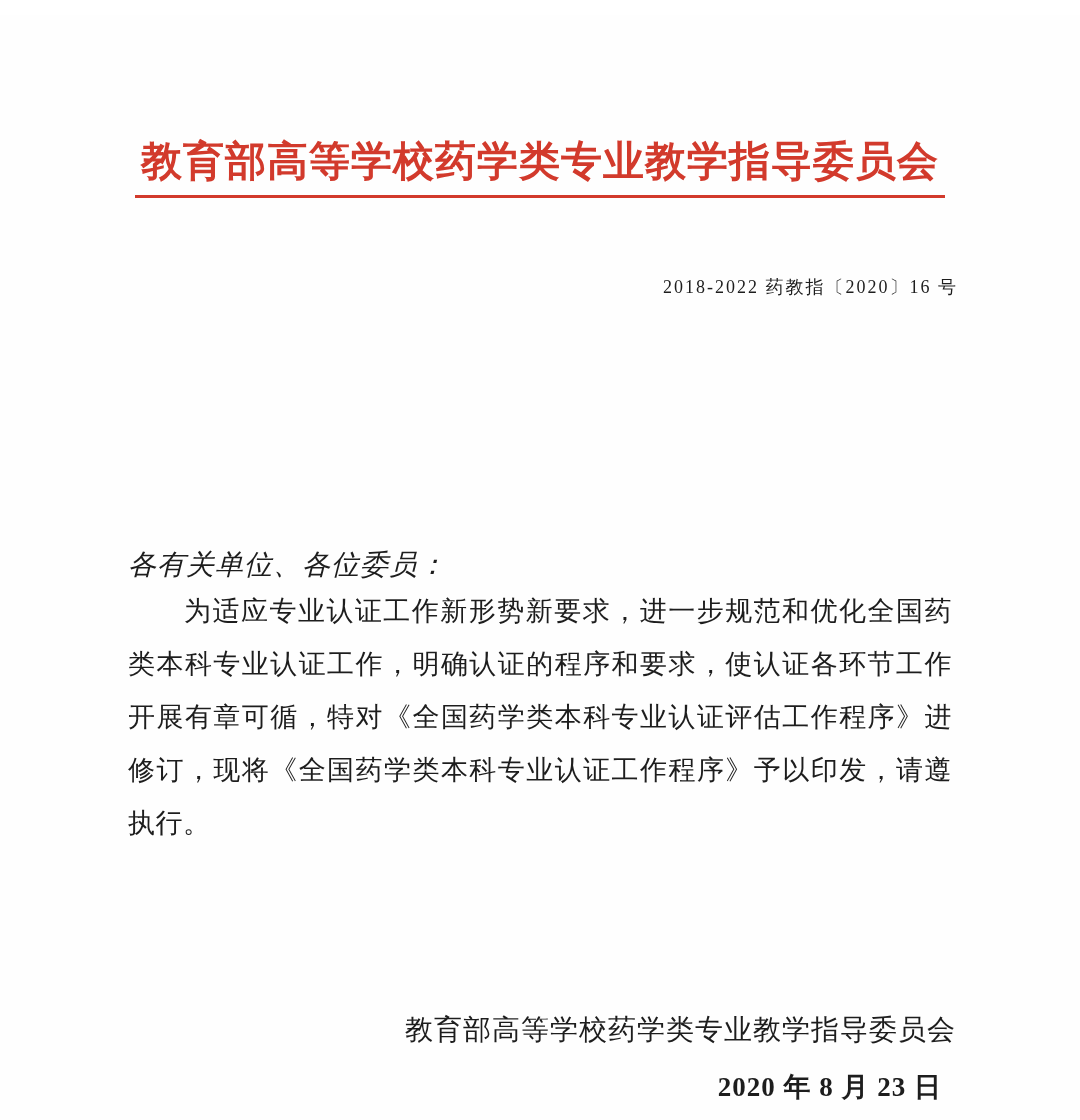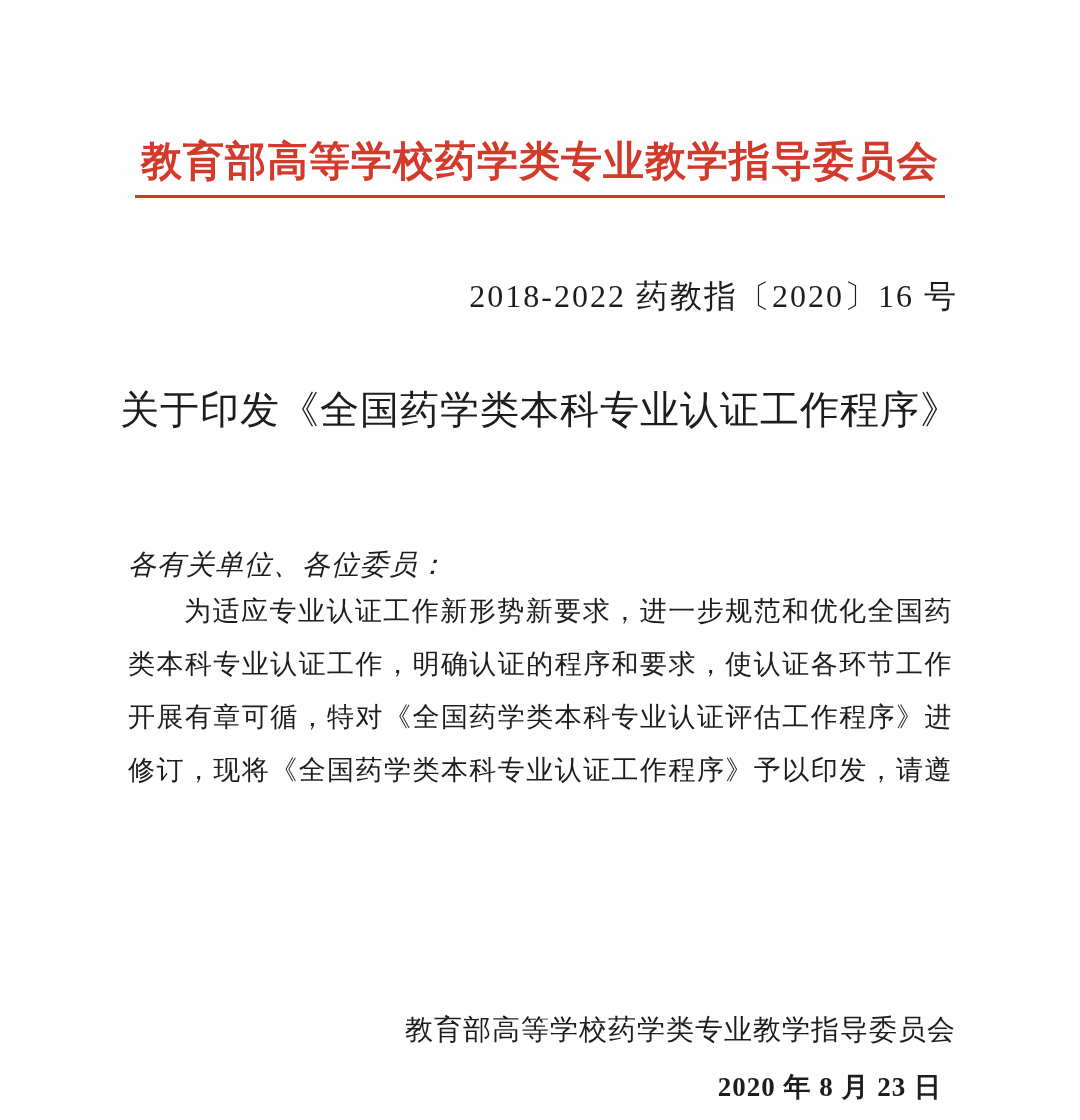--- a/index.html
+++ b/index.html
@@ -37,21 +37,21 @@
     border-bottom: 3px solid var(--accent, #d23a2c);
     padding: 0 6px 7px 6px;
     line-height: 1.3;
   }
 
   
   .doc-number {
     position: absolute;
     top: 260px;
     right: 122px;
-    font-size: 32px;
+    font-size: 18px;
     letter-spacing: 2px;
     white-space: nowrap;
     text-align: right;
   }
 
   
   .notice-title {
     position: absolute;
     top: 362px;
     left: 60px;
@@ -120,29 +120,29 @@
 
 <div class="page">
 
   <div class="org-header">
     <span class="org-header-text">教育部高等学校药学类专业教学指导委员会</span>
   </div>
 
   <div class="doc-number">2018-2022 药教指〔2020〕16 号</div>
 
   <div class="notice-title">
-    <div>关于印发《全国药学类本科专业认证工作程序》</div>
   </div>
 
   <div class="salutation">各有关单位、各位委员：</div>
 
   <div class="body-block">
     <div class="body-line first">为适应专业认证工作新形势新要求，进一步规范和优化全国药学</div>
     <div class="body-line">类本科专业认证工作，明确认证的程序和要求，使认证各环节工作的</div>
     <div class="body-line">开展有章可循，特对《全国药学类本科专业认证评估工作程序》进行</div>
     <div class="body-line">修订，现将《全国药学类本科专业认证工作程序》予以印发，请遵照</div>
+    <div class="body-line last">执行。</div>
   </div>
 
   <div class="signature">教育部高等学校药学类专业教学指导委员会</div>
 
   <div class="sign-date">2020 年 8 月 23 日</div>
 
 </div>
 
 </body></html>

